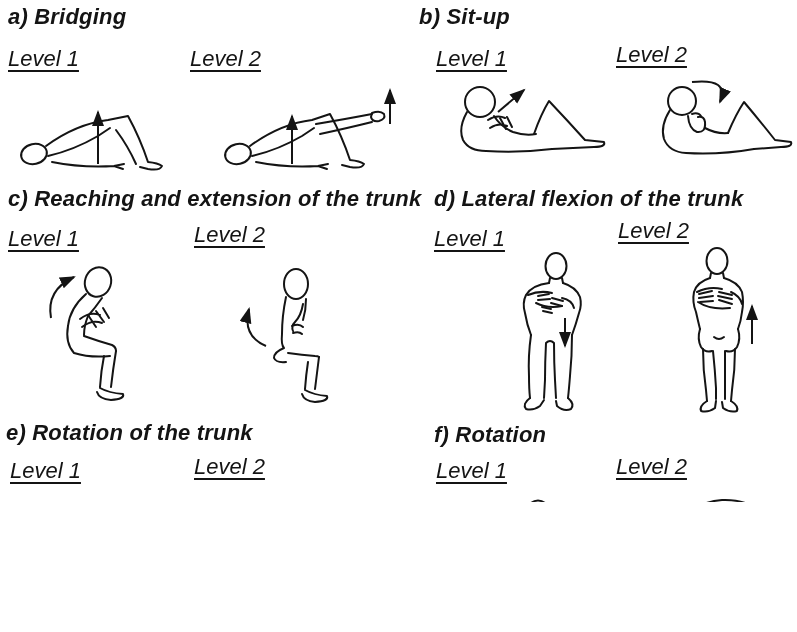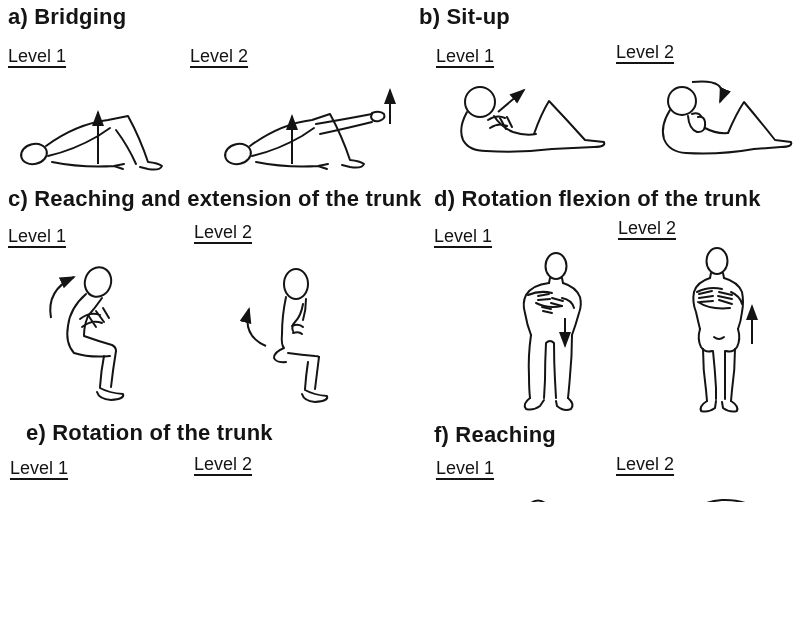--- a/index.html
+++ b/index.html
@@ -1,25 +1,25 @@
 <!DOCTYPE html>
 <html><head>
 <meta charset="utf-8">
 <style>
   html,body{margin:0;padding:0;background:#ffffff;}
   .sheet{
     position:relative;width:797px;height:502px;background:#ffffff;
-    font-family:"Liberation Sans",sans-serif;color:#141414;overflow:hidden;
+    font-family:"Liberation Sans",sans-serif;color:#141414;overflow:hidden;font-style:italic;
   }
   .ptitle{
     position:absolute;font-size:22px;font-weight:700;white-space:nowrap;
     letter-spacing:.2px;
   }
   .lvl{
-    position:absolute;font-size:18px;font-weight:400;white-space:nowrap;
+    position:absolute;font-size:22px;font-weight:400;white-space:nowrap;
     text-decoration:underline;text-decoration-thickness:2px;text-underline-offset:4px;
   }
   .panel{display:contents;}
   svg.fig{position:absolute;overflow:visible;}
   svg.fig .ink path, svg.fig .ink ellipse, svg.fig .ink line{
     stroke:#141414;stroke-width:2;fill:none;stroke-linecap:round;stroke-linejoin:round;
   }
   svg.fig .arr{stroke:#141414;stroke-width:2;fill:none;stroke-linecap:butt;}
 </style>
 </head>
@@ -145,21 +145,21 @@
         <path d="M 71 44 Q 69 56 63 62 Q 59 66 61 71 M 60 66 q 7 -3 11 1 M 61 73 q 6 -2 9 1"></path>
         <path d="M 87 97 Q 85 113 83 129 M 76 102 Q 74 115 73 129"></path>
         <path d="M 73 130 Q 82 135 95 136 Q 97 141 83 142 Q 72 141 70 134"></path>
       </g>
       <path class="arr" d="M 34 86 Q 10 76 17 49" marker-end="url(#ah-c2)"></path>
     </svg>
   </div>
 
   
   <div class="panel">
-    <div class="ptitle" style="left:434px;top:186px">d) Rotation flexion of the trunk</div>
+    <div class="ptitle" style="left:434px;top:186px">d) Lateral flexion of the trunk</div>
     <div class="lvl" style="left:434px;top:226px">Level 1</div>
     <div class="lvl" style="left:618px;top:218px">Level 2</div>
 
     <svg class="fig" style="left:502px;top:246px" width="100" height="172" viewBox="0 0 100 172">
       <defs>
           <marker id="ah-d1" markerWidth="9" markerHeight="7" refX="7" refY="3" orient="auto" markerUnits="strokeWidth">
             <path d="M0,0 L8,3 L0,6 Z" fill="#141414"></path>
           </marker>
         </defs>
       <g class="ink">
@@ -191,21 +191,21 @@
         <path d="M 26 89 Q 23 99 27 107 Q 31 113 38 111 M 64 89 Q 67 99 63 107 Q 59 113 52 111 M 40 97 Q 45 101 50 97"></path>
         <path d="M 29 109 Q 29 130 32 150 L 33 161 M 39 111 Q 41 130 42 148 L 42 159 M 51 111 Q 51 130 51 148 L 51 159 M 61 109 Q 61 130 58 150 L 57 161"></path>
         <path d="M 33 161 Q 25 166 27 171 Q 34 173 41 168 L 42 161 M 57 161 Q 65 166 63 171 Q 56 173 49 168 L 48 162"></path>
       </g>
       <line class="arr" x1="78" y1="104" x2="78" y2="66" marker-end="url(#ah-d2)"></line>
     </svg>
   </div>
 
   
   <div class="panel">
-    <div class="ptitle" style="left:26px;top:420px">e) Rotation of the trunk</div>
+    <div class="ptitle" style="left:6px;top:420px">e) Rotation of the trunk</div>
     <div class="lvl" style="left:10px;top:458px">Level 1</div>
     <div class="lvl" style="left:194px;top:454px">Level 2</div>
 
     <svg class="fig" style="left:42px;top:506px" width="120" height="112" viewBox="0 0 120 112">
       <defs>
           <marker id="ah-e1" markerWidth="9" markerHeight="7" refX="7" refY="3" orient="auto" markerUnits="strokeWidth">
             <path d="M0,0 L8,3 L0,6 Z" fill="#141414"></path>
           </marker>
         </defs>
       <g class="ink">
@@ -232,21 +232,21 @@
         <path d="M 22 55 q -9 5 -7 9 M 29 60 l -11 6 M 31 64 l -11 6"></path>
         <path d="M 80 55 l 12 5 M 80 60 l 12 6 M 78 64 l 11 6"></path>
         <path d="M 38 74 Q 36 90 38 102 Q 41 110 47 105 Q 50 97 50 80 M 56 78 Q 56 95 60 103 Q 64 109 68 102 Q 70 92 68 74"></path>
       </g>
       <line class="arr" x1="43" y1="68" x2="43" y2="113" marker-end="url(#ah-e2)"></line>
     </svg>
   </div>
 
   
   <div class="panel">
-    <div class="ptitle" style="left:434px;top:422px">f) Reaching</div>
+    <div class="ptitle" style="left:434px;top:422px">f) Rotation</div>
     <div class="lvl" style="left:436px;top:458px">Level 1</div>
     <div class="lvl" style="left:616px;top:454px">Level 2</div>
 
     <svg class="fig" style="left:486px;top:490px" width="160" height="140" viewBox="0 0 160 140">
       <defs>
           <marker id="ah-f1" markerWidth="9" markerHeight="7" refX="7" refY="3" orient="auto" markerUnits="strokeWidth">
             <path d="M0,0 L8,3 L0,6 Z" fill="#141414"></path>
           </marker>
         </defs>
       <g class="ink">

